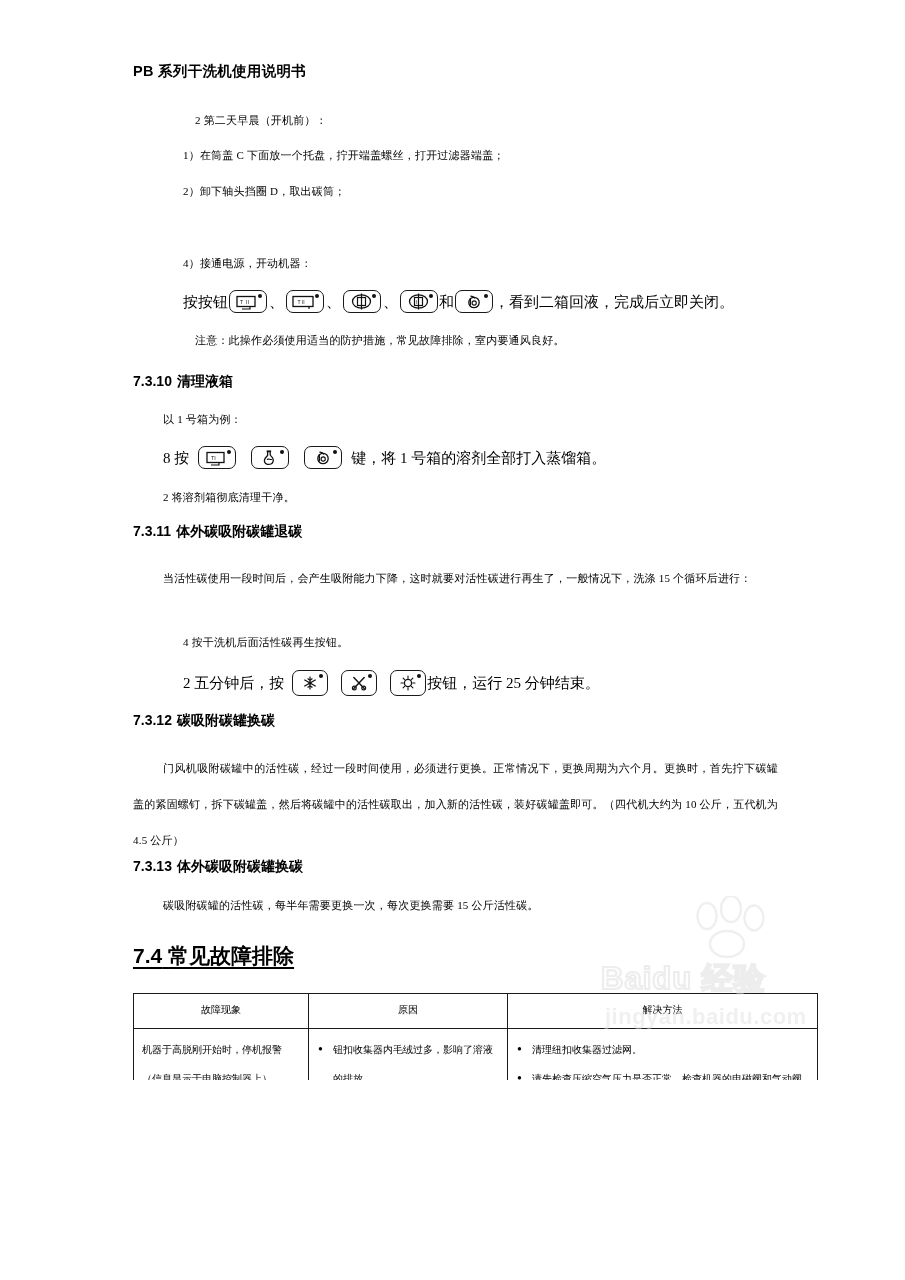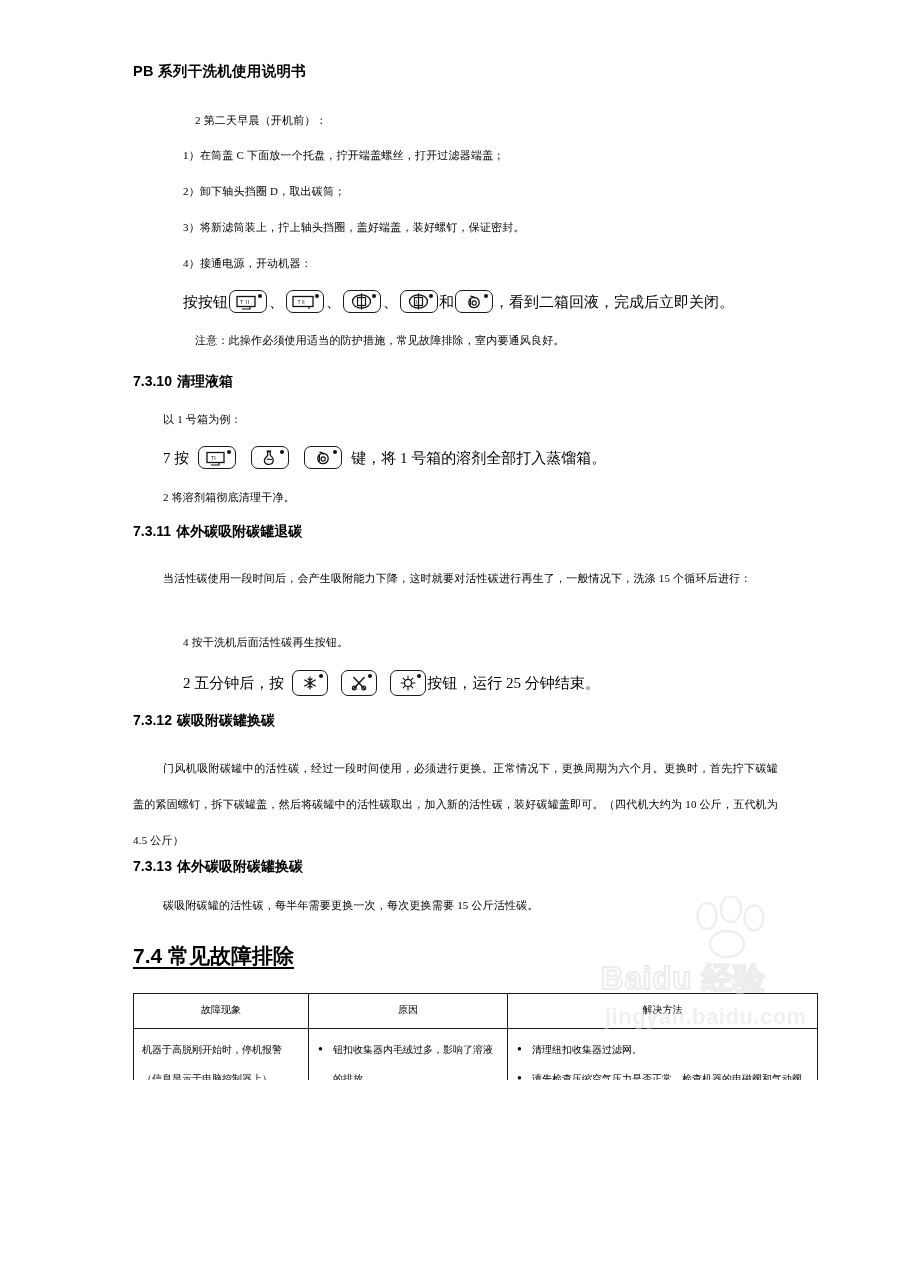--- a/index.html
+++ b/index.html
@@ -208,21 +208,20 @@
 <body>
 
 <div class="page">
   <div class="content">
 
     <div class="doc-header">PB 系列干洗机使用说明书</div>
 
     <div class="p indent-1" style="top:110px;">2 第二天早晨（开机前）：</div>
     <div class="p indent-2" style="top:145px;">1）在筒盖 C 下面放一个托盘，拧开端盖螺丝，打开过滤器端盖；</div>
     <div class="p indent-2" style="top:181px;">2）卸下轴头挡圈 D，取出碳筒；</div>
-    <div class="p indent-2" style="top:217px;">3）将新滤筒装上，拧上轴头挡圈，盖好端盖，装好螺钉，保证密封。</div>
     <div class="p indent-2" style="top:253px;">4）接通电源，开动机器：</div>
 
     <div class="btn-row indent-2" style="top:290px;">
       <span class="txt">按按钮</span>
 
       <span class="key">
         <svg viewBox="0 0 36 21" aria-hidden="true">
           <rect x="7" y="5.5" width="18" height="10" fill="none" stroke="#111" stroke-width="1.3"></rect>
           <text x="10" y="12.6" font-size="5.2" font-family="sans-serif" fill="#111">T</text>
           <text x="16" y="12.6" font-size="5.2" font-family="sans-serif" fill="#111">II</text>
@@ -276,21 +275,21 @@
     </div>
 
     <div class="p indent-1" style="top:330px;">注意：此操作必须使用适当的防护措施，常见故障排除，室内要通风良好。</div>
 
     <div class="heading" style="top:373px;">
       <span class="num">7.3.10</span><span class="cn">清理液箱</span>
     </div>
     <div class="p indent-3" style="top:409px;">以 1 号箱为例：</div>
 
     <div class="btn-row indent-3" style="top:446px;">
-      <span class="txt">7 按</span>
+      <span class="txt">8 按</span>
       <span style="display:inline-block;width:8px"></span>
 
       <span class="key">
         <svg viewBox="0 0 36 21" aria-hidden="true">
           <rect x="8" y="5.5" width="17" height="10" fill="none" stroke="#111" stroke-width="1.3"></rect>
           <text x="12" y="12.6" font-size="5.2" font-family="sans-serif" fill="#111">TI</text>
           <path d="M20 15.5 L20 18 L12 18" fill="none" stroke="#111" stroke-width="1.2"></path>
         </svg>
         <span class="dot"></span>
       </span>

